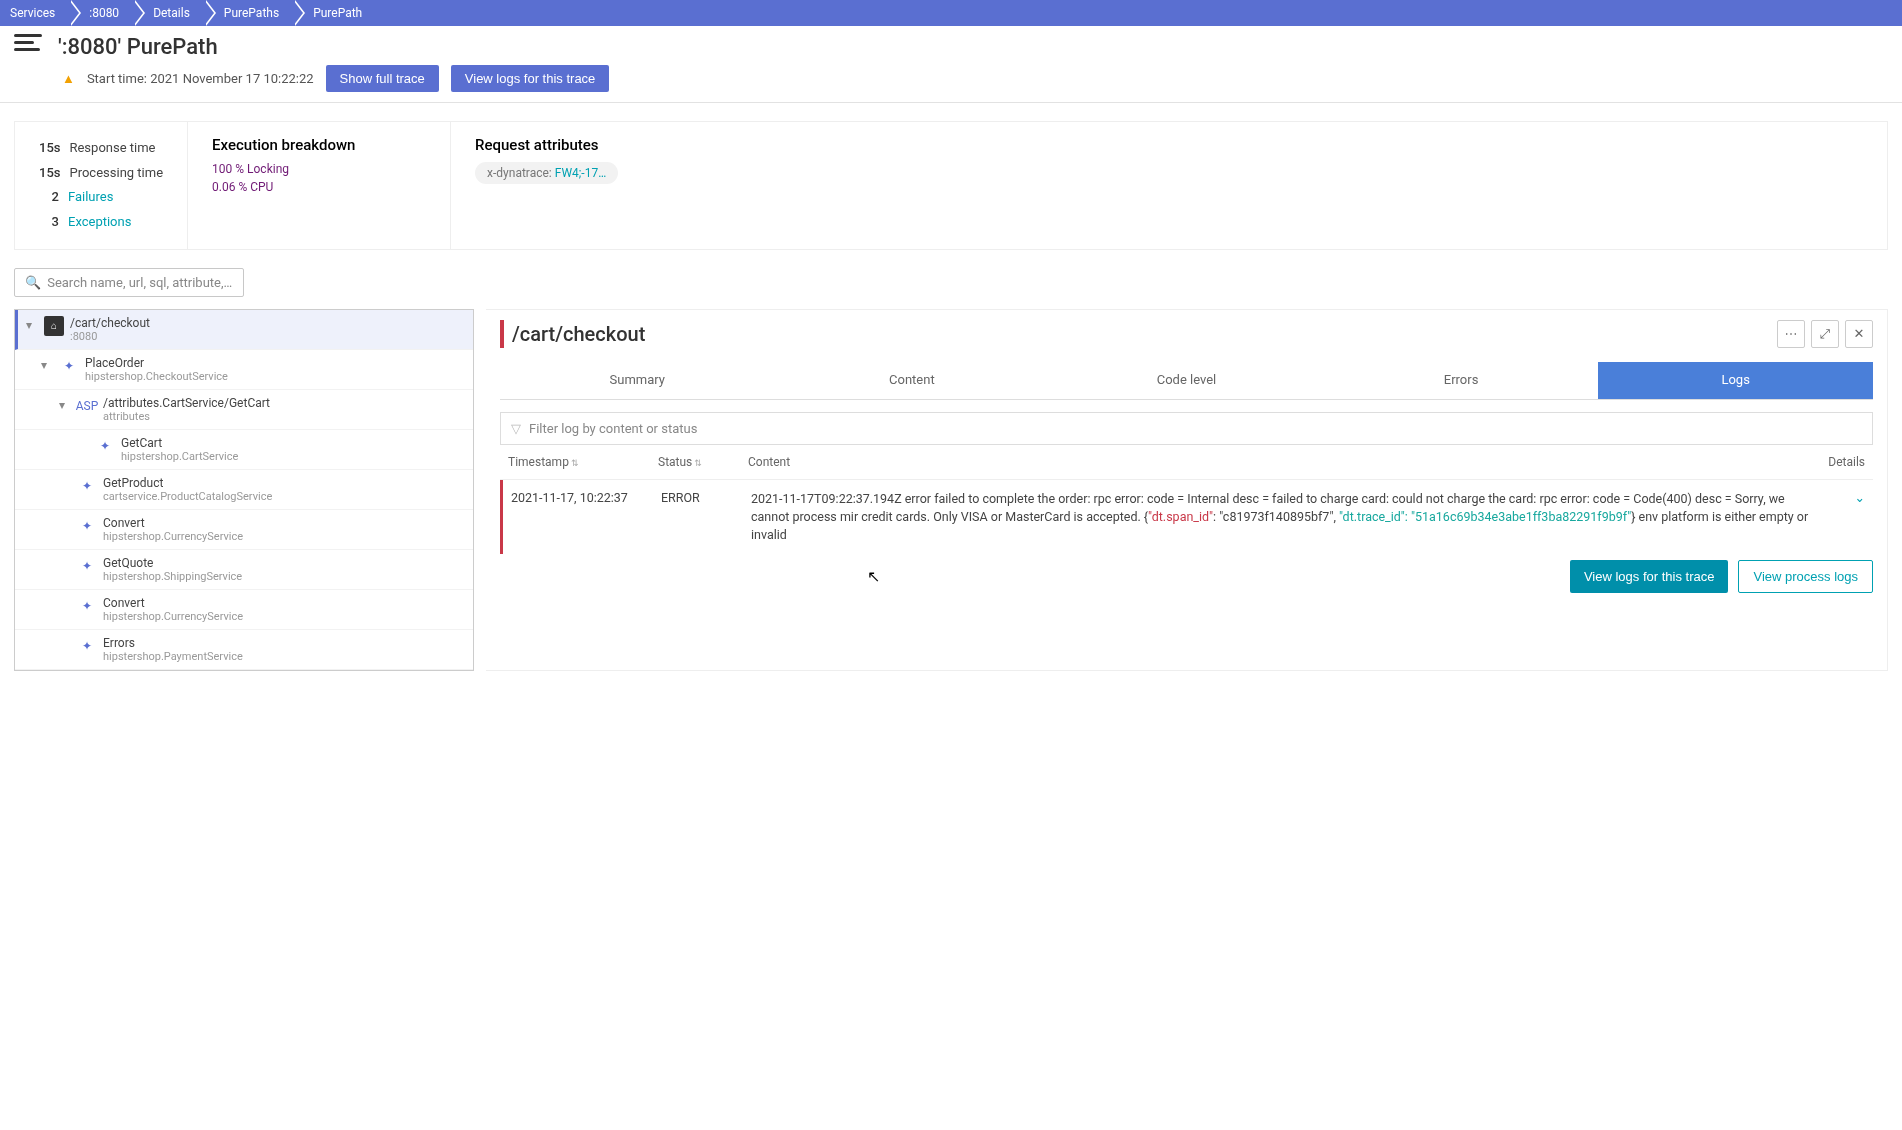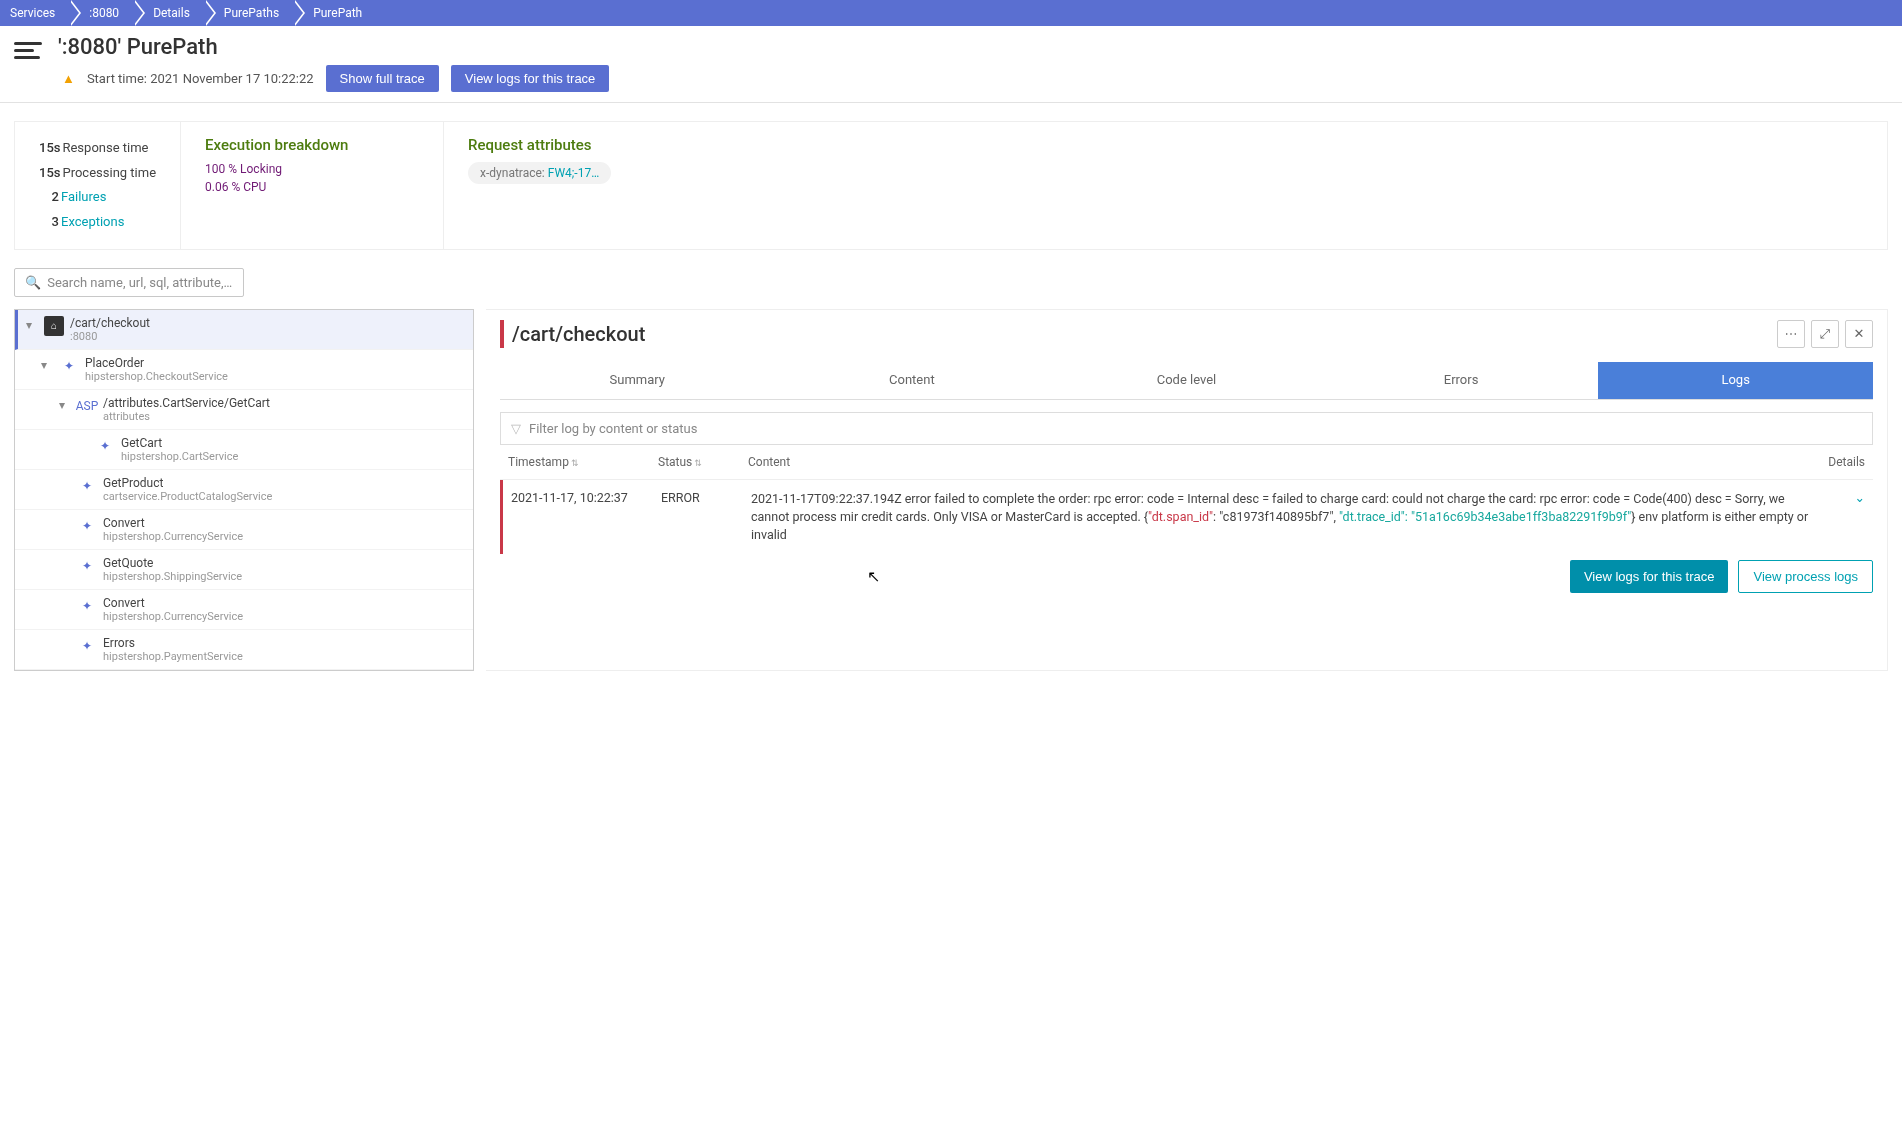--- a/index.html
+++ b/index.html
@@ -8,35 +8,35 @@
   
   .breadcrumb { background: #5a6fd1; display: flex; align-items: center; height: 26px; color: #fff; font-size: 12px; }
   .crumb { position: relative; padding: 0 14px 0 20px; height: 26px; line-height: 26px; background: #5a6fd1; }
   .crumb:first-child { padding-left: 10px; }
   .crumb::after { content:''; position:absolute; right:-10px; top:0; width:0; height:0; border-top:13px solid transparent; border-bottom:13px solid transparent; border-left:10px solid #5a6fd1; z-index:2; }
   .crumb::before { content:''; position:absolute; right:-12px; top:0; width:0; height:0; border-top:13px solid transparent; border-bottom:13px solid transparent; border-left:10px solid #fff; z-index:1; }
   .crumb:last-child::after, .crumb:last-child::before { display:none; }
   
   
   .header { padding: 8px 14px 10px 14px; border-bottom: 1px solid #e2e2e2; }
-  .title-row { display:flex; align-items:flex-end; gap:10px; }
+  .title-row { display:flex; align-items:flex-start; gap:10px; }
   .burger { display:flex; flex-direction:column; gap:4px; width:28px; margin-right:6px; }
   .burger span { height:3px; background:#333; border-radius:2px; }
   .burger span:nth-child(1){width:28px;} .burger span:nth-child(2){width:20px;} .burger span:nth-child(3){width:26px;}
   .page-title { font-size: 22px; font-weight: 500; color:#333; }
   .sub-row { display:flex; align-items:center; gap:12px; margin-top:6px; padding-left:48px; font-size:13px; color:#555; }
   .warn-icon { color:#f2a103; }
   .btn-prim { background:#5a6fd1; color:#fff; border:none; padding:6px 14px; font-size:13px; border-radius:2px; cursor:pointer; }
   
   
   .cards { display:flex; gap:0; margin: 18px 14px; border:1px solid #eee; }
   .card { padding: 14px 24px; border-right:1px solid #eee; }
   .card:last-child { border-right:none; }
-  .card-title { font-size:15px; color:#4d7c0f; margin-bottom:8px; font-weight:500; }
-  .stat-line { display:flex; align-items:center; gap:2px; font-size:13px; line-height:1.9; }
+  .card-title { font-size:15px; color:#000000; margin-bottom:8px; font-weight:500; }
+  .stat-line { display:flex; align-items:center; gap:9px; font-size:13px; line-height:1.9; }
   .stat-num { font-weight:500; color:#333; min-width:20px; text-align:right; }
   .stat-link { color:#00a1b2; cursor:pointer; }
   .exec-row { display:flex; align-items:center; gap:14px; font-size:12px; color:#701a75; margin-bottom:4px; }
   .exec-label { min-width:90px; }
   .bar-track { width:110px; height:10px; background:transparent; position:relative; }
   .bar-fill { height:10px; background:#9ecbe6; }
   .attr-pill { display:inline-block; background:#f2f2f2; border-radius:12px; padding:4px 12px; font-size:12px; color:#777; }
   .attr-pill .v { color:#00a1b2; }
   
   

